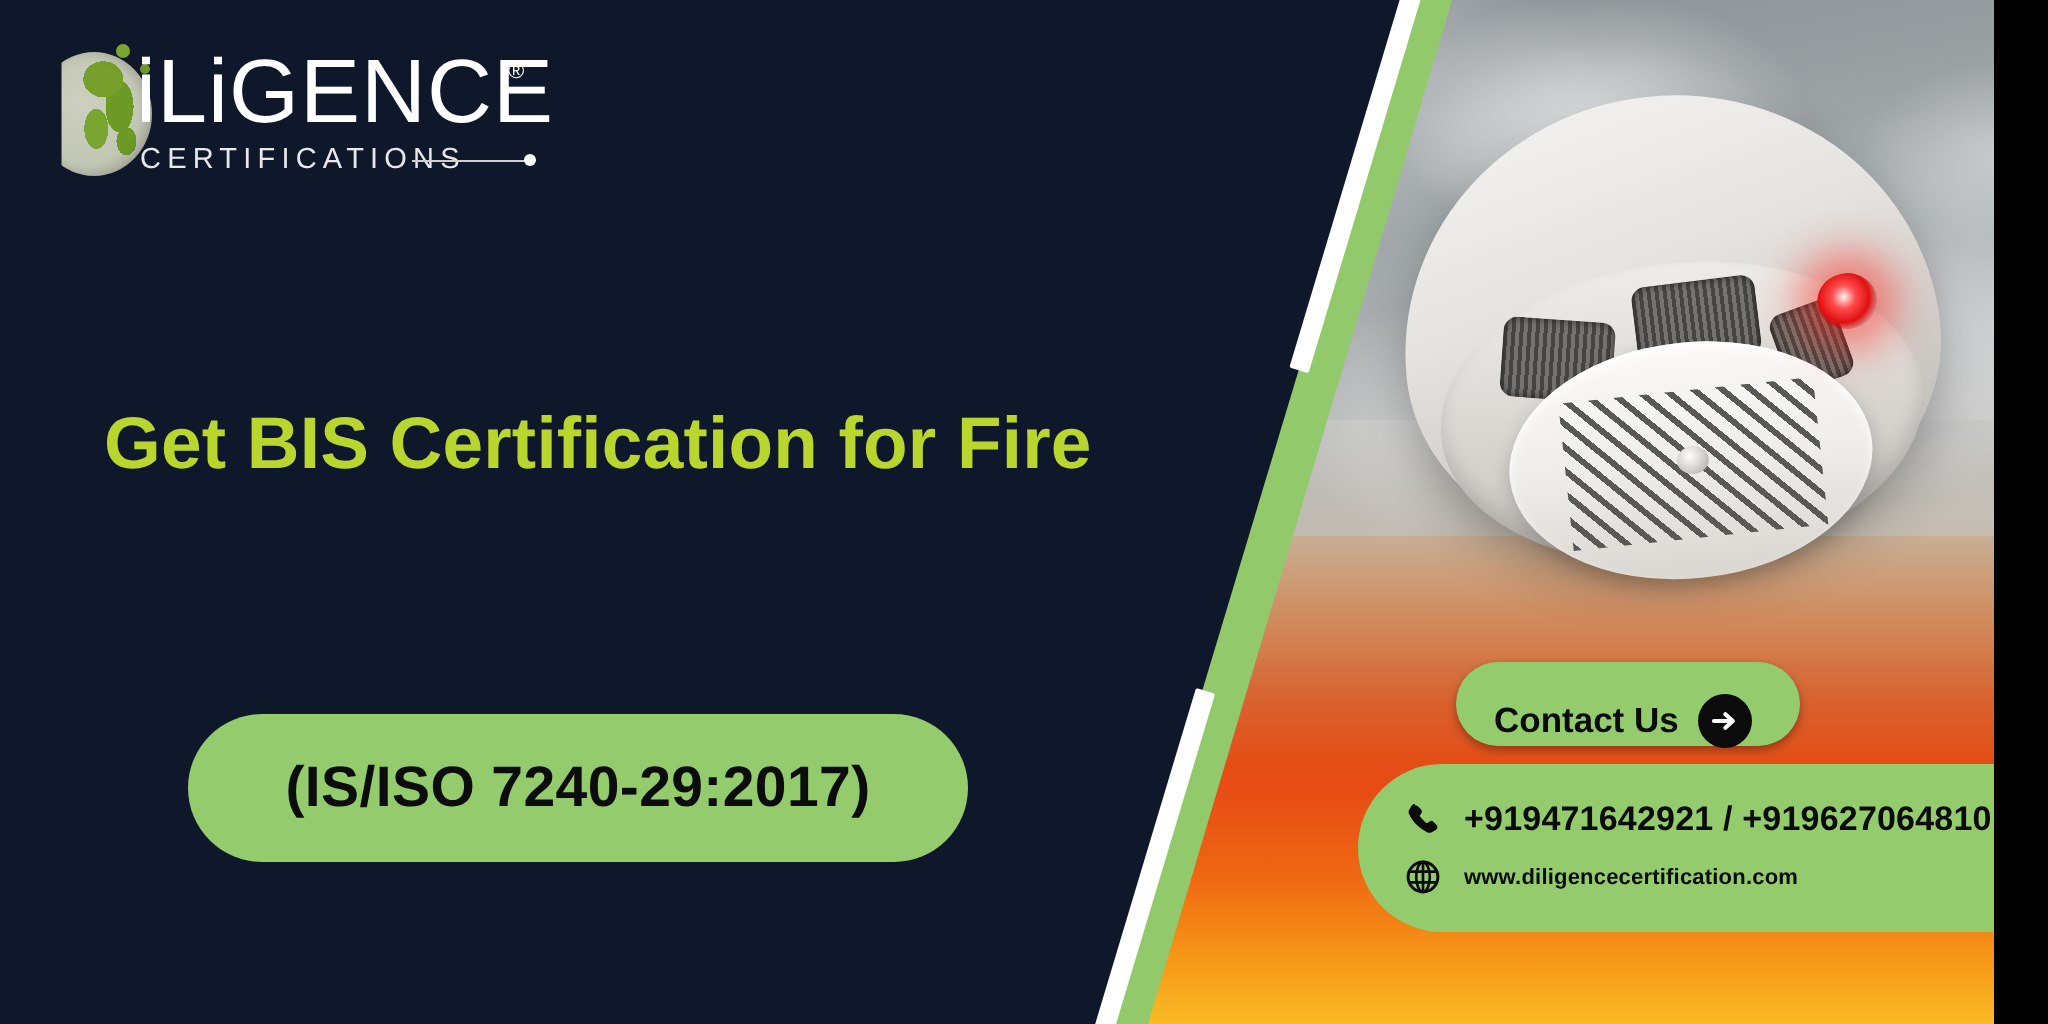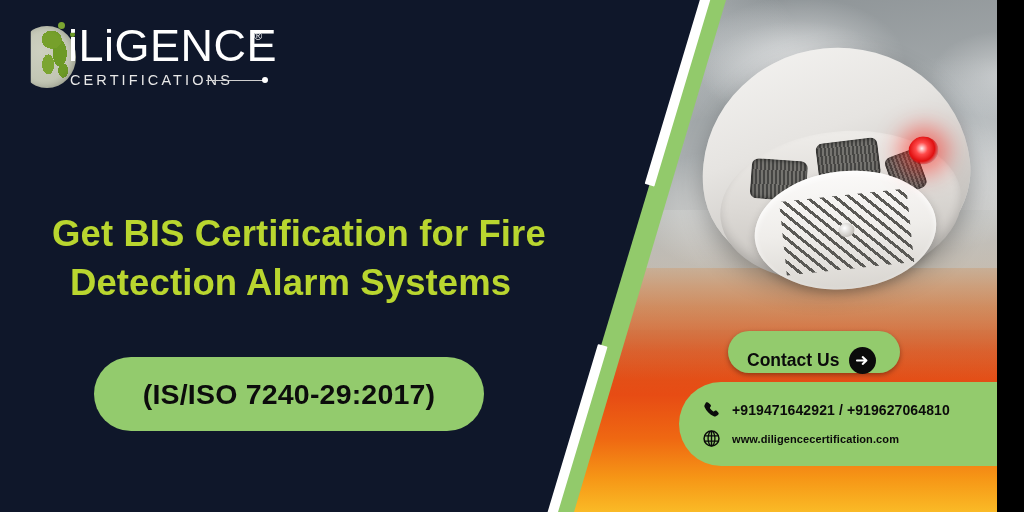--- a/index.html
+++ b/index.html
@@ -170,21 +170,21 @@
     position:absolute; left:188px; top:58px; width:60px; height:1px; background:#cfcfcf;
   }
   .logo-rule-dot{
     position:absolute; left:244px; top:55px; width:6px; height:6px; border-radius:50%; background:#ffffff;
   }
 
   
   .headline{
     position:absolute; left:52px; top:198px; width:540px;
     font-size:36.5px; font-weight:bold; line-height:1.33;
-    color:#b9d62f; letter-spacing:.1px;margin-top:12px;
+    color:#b9d62f; letter-spacing:.1px;
   }
   .headline .l2{ padding-left:18px; display:block; }
 
   
   .std-pill{
     position:absolute; left:94px; top:341px;
     width:390px; height:74px;
     border-radius:37px;
     background:#93cb6d;
     display:flex; align-items:center; justify-content:center;margin-top:16px;
@@ -219,21 +219,21 @@
     border-radius:42px;
     background:#93cb6d;
     padding:13px 0 0 22px;
   }
   .cc-row{
     display:flex; align-items:center; gap:11px; height:29px;
   }
   .cc-icon{ width:20px; height:20px; flex:0 0 auto; display:flex; align-items:center; justify-content:center; }
   .cc-icon svg{ display:block; }
   .cc-text{
-    font-size:14px; font-weight:bold; color:#0b0b0b; white-space:nowrap; letter-spacing:.1px;
+    font-size:17px; font-weight:bold; color:#0b0b0b; white-space:nowrap; letter-spacing:.1px;
   }
   .cc-row.web .cc-text{ font-size:11px; }
 </style>
 </head>
 <body>
 
 <div id="banner">
 
   <div class="photo-panel">
     <div class="photo-sky"></div>
@@ -271,21 +271,20 @@
       <div class="logo-dot-b"></div>
       <div class="logo-word">iLiGENCE</div>
       <div class="logo-reg">®</div>
       <div class="logo-sub">CERTIFICATIONS</div>
       <div class="logo-rule"></div>
       <div class="logo-rule-dot"></div>
     </div>
 
     <div class="headline">
       <span>Get BIS Certification for Fire</span>
-      <span class="l2">Detection Alarm Systems</span>
     </div>
 
     <div class="std-pill">
       <span>(IS/ISO 7240-29:2017)</span>
     </div>
 
   </div>
 
   <div class="contact-btn">
     <span class="cb-label">Contact Us</span>

